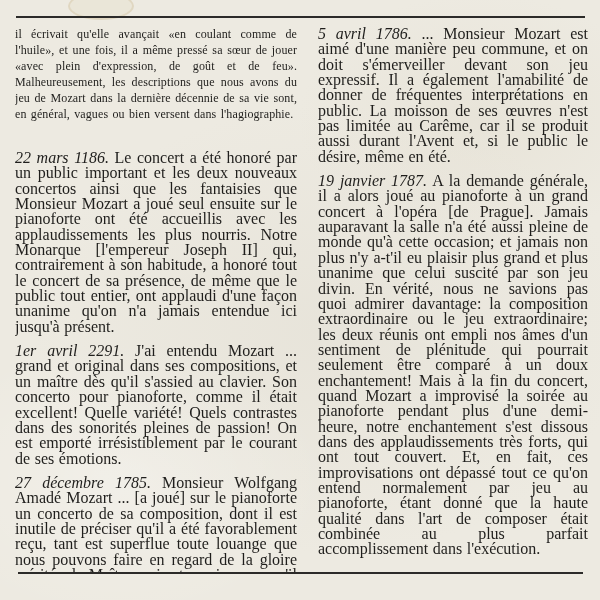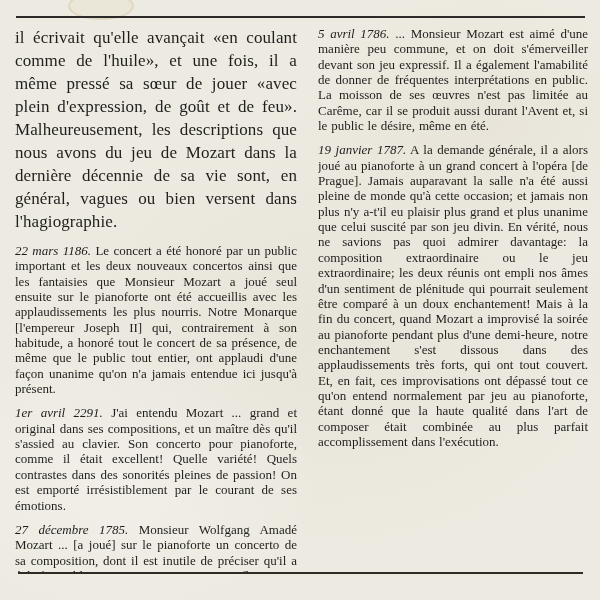--- a/index.html
+++ b/index.html
@@ -49,28 +49,28 @@
   }
   .col { overflow: hidden; }
   .col.left  { width: 282px; }
   .col.right { width: 270px; }
   p {
     margin: 0 0 9px 0;
     text-align: justify;
     text-justify: inter-word;
   }
   .intro {
-    font-size: 17px;
-    line-height: 23px;
+    font-size: 12px;
+    line-height: 16px;
     word-spacing: 1.2px;
     letter-spacing: 0.1px;
-    margin-bottom: 10px;
+    margin-bottom: 28px;
   }
   .entry {
-    font-size: 13px;
+    font-size: 16px;
     line-height: 15.35px;
     word-spacing: 0.6px;
   }
   .entry .date {
     font-style: italic;
   }
 </style>
 </head>
 <body>
 

